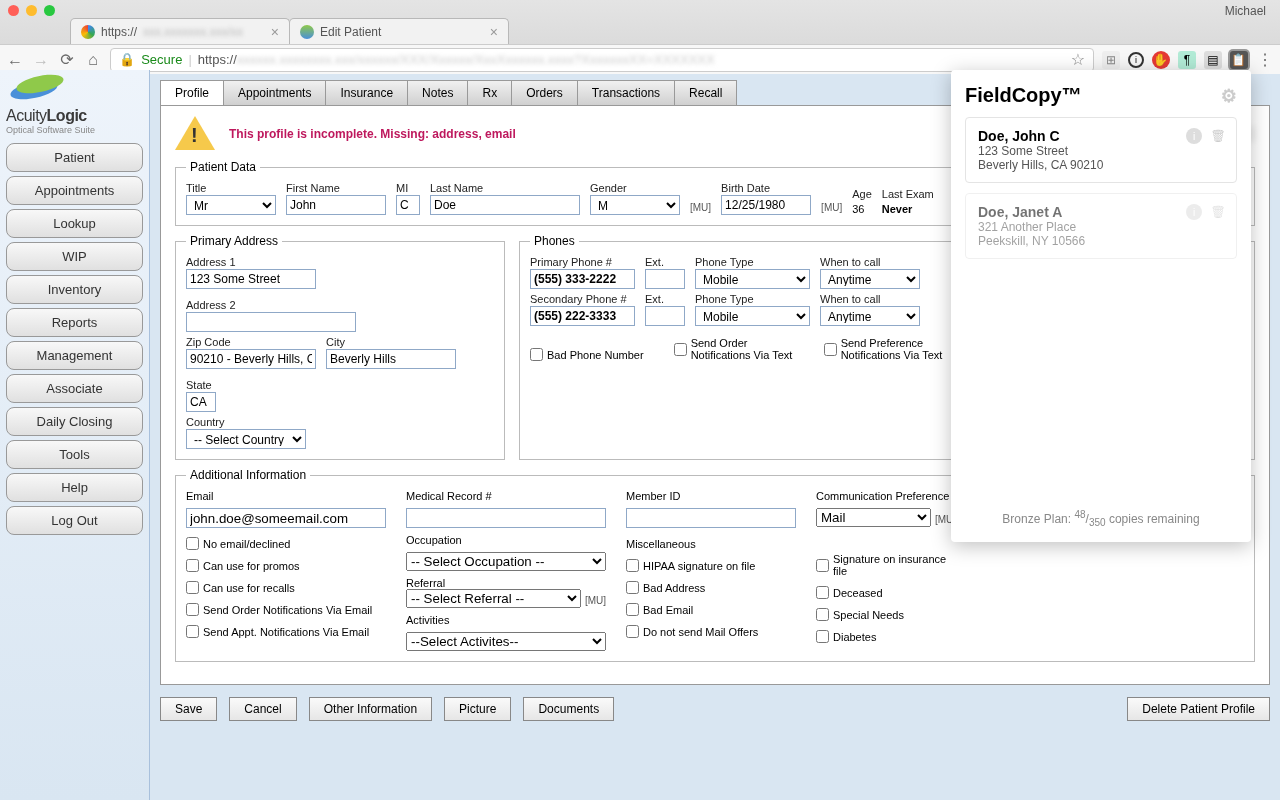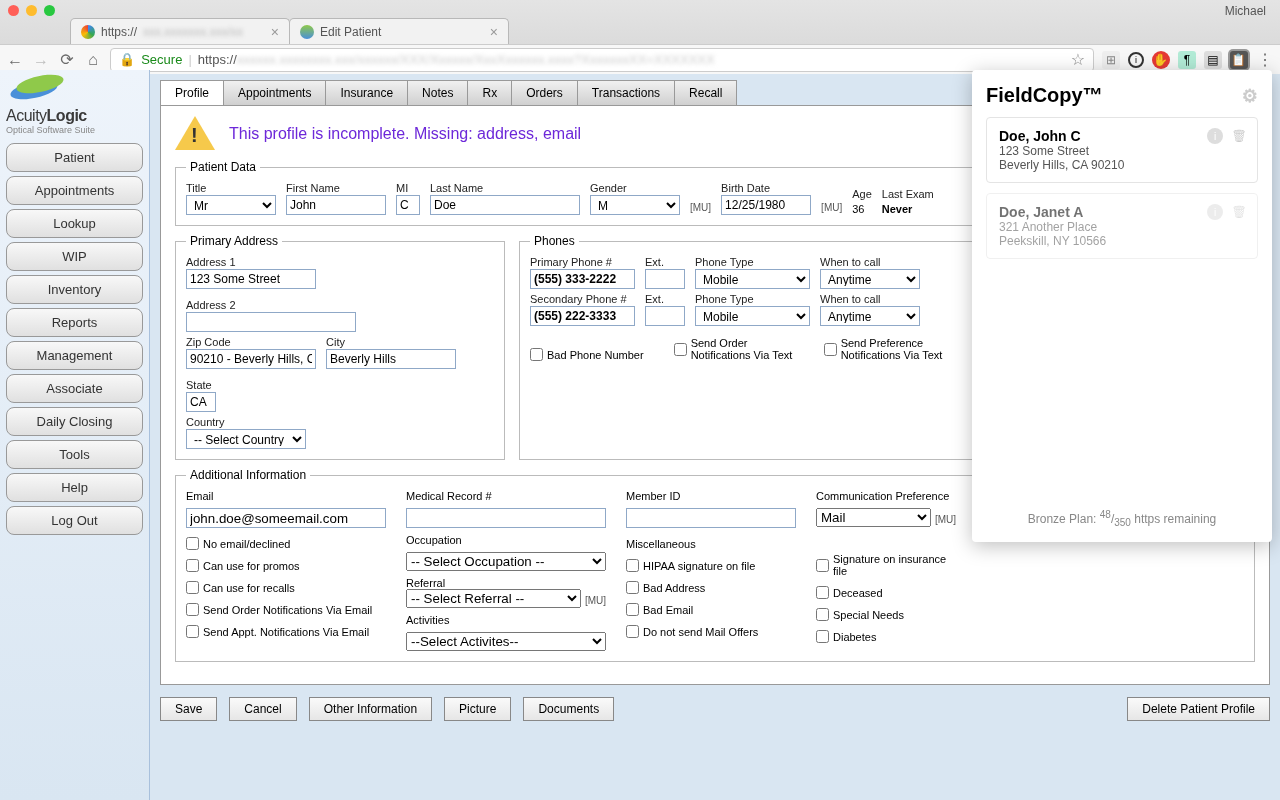--- a/index.html
+++ b/index.html
@@ -45,21 +45,21 @@
 .main { flex: 1; padding: 10px; overflow: hidden; }
 .main-tabs { display: flex; border-bottom: 1px solid #999; }
 .mtab { padding: 5px 14px; background: linear-gradient(#f0f0f0, #d0d0d0); border: 1px solid #999; border-bottom: none; margin-right: -1px; font-size: 12px; cursor: pointer; }
 .mtab.active { background: #fff; font-weight: 500; }
 .panel { border: 1px solid #999; border-top: none; background: #fff; padding: 10px 14px 14px; }
 
 .alert-row { display: flex; align-items: center; gap: 14px; margin-bottom: 8px; }
 .warn-icon { width: 40px; height: 36px; position: relative; }
 .warn-tri { width: 0; height: 0; border-left: 20px solid transparent; border-right: 20px solid transparent; border-bottom: 34px solid #f6c94b; position: absolute; }
 .warn-tri::after { content: "!"; position: absolute; left: -4px; top: 8px; font-size: 20px; font-weight: bold; color: #333; }
-.alert-msg { color: #6d28d9; font-weight: normal; font-size: 16px; }
+.alert-msg { color: #be185d; font-weight: bold; font-size: 12px; }
 .pid { margin-left: auto; font-size: 12px; color: #333; }
 .pid .blur { filter: blur(3px); color: #999; background: #eee; padding: 1px 20px; border-radius: 3px; }
 
 fieldset { border: 1px solid #bbb; padding: 8px 10px 10px; margin-bottom: 8px; }
 legend { font-size: 12px; padding: 0 4px; }
 .row { display: flex; gap: 10px; align-items: flex-end; flex-wrap: wrap; }
 .fg { display: flex; flex-direction: column; }
 .fg label { font-size: 11px; color: #222; margin-bottom: 1px; }
 .fg input, .fg select { font-size: 12px; padding: 2px 3px; border: 1px solid #8fa8c7; background: #fff; height: 20px; }
 .fg .static { font-size: 11px; padding-top: 2px; }
@@ -71,21 +71,21 @@
 .chk-row input { width: 13px; height: 13px; }
 .addl-cols { display: flex; gap: 20px; }
 .addl-col { display: flex; flex-direction: column; gap: 6px; }
 .addl-col label.sub { font-size: 11px; }
 
 .action-row { margin-top: 12px; display: flex; gap: 12px; }
 .abtn { background: linear-gradient(#fafafa, #e6e6e6); border: 1px solid #888; padding: 4px 14px; font-size: 12px; cursor: pointer; }
 .abtn.del { margin-left: auto; }
 
 
-.popup { position: absolute; top: 70px; right: 8px; width: 300px; background: #fff; border-radius: 4px; box-shadow: 0 4px 20px rgba(0,0,0,0.25); padding: 14px; z-index: 100; }
+.popup { position: absolute; top: 70px; right: 29px; width: 300px; background: #fff; border-radius: 4px; box-shadow: 0 4px 20px rgba(0,0,0,0.25); padding: 14px; z-index: 100; }
 .popup-title { font-size: 20px; font-weight: 600; margin-bottom: 10px; display: flex; align-items: center; }
 .popup-title .gear { margin-left: auto; color: #ccc; font-size: 18px; cursor: pointer; }
 .popup-btns { display: flex; gap: 10px; margin-bottom: 12px; }
 .pbtn { flex: 1; background: #9b9b9b; color: #fff; border: none; border-radius: 4px; padding: 8px 0; font-size: 14px; cursor: pointer; }
 .card { border: 1px solid #e4e4e4; border-radius: 4px; padding: 10px 12px; margin-bottom: 10px; position: relative; }
 .card.dim { opacity: 0.55; }
 .card .cname { font-weight: bold; font-size: 14px; }
 .card .cline { font-size: 12px; color: #555; }
 .card .cicons { position: absolute; right: 10px; top: 10px; display: flex; gap: 8px; }
 .card .cico { width: 16px; height: 16px; color: #ccc; cursor: pointer; display: flex; align-items: center; justify-content: center; }
@@ -430,15 +430,15 @@
   <div class="card dim">
     <div class="cname">Doe, Janet A</div>
     <div class="cline">321 Another Place</div>
     <div class="cline">Peekskill, NY 10566</div>
     <div class="cicons">
       <span class="cico" style="background:#ddd;border-radius:50%;color:#fff;font-size:10px">i</span>
       <span class="cico">🗑</span>
     </div>
   </div>
   <div class="plan">
-    <span>Bronze Plan: </span><sup>48</sup>/<sub>350</sub><span> https remaining</span>
+    <span>Bronze Plan: </span><sup>48</sup>/<sub>350</sub><span> copies remaining</span>
   </div>
 </div>
 
 </body></html>

